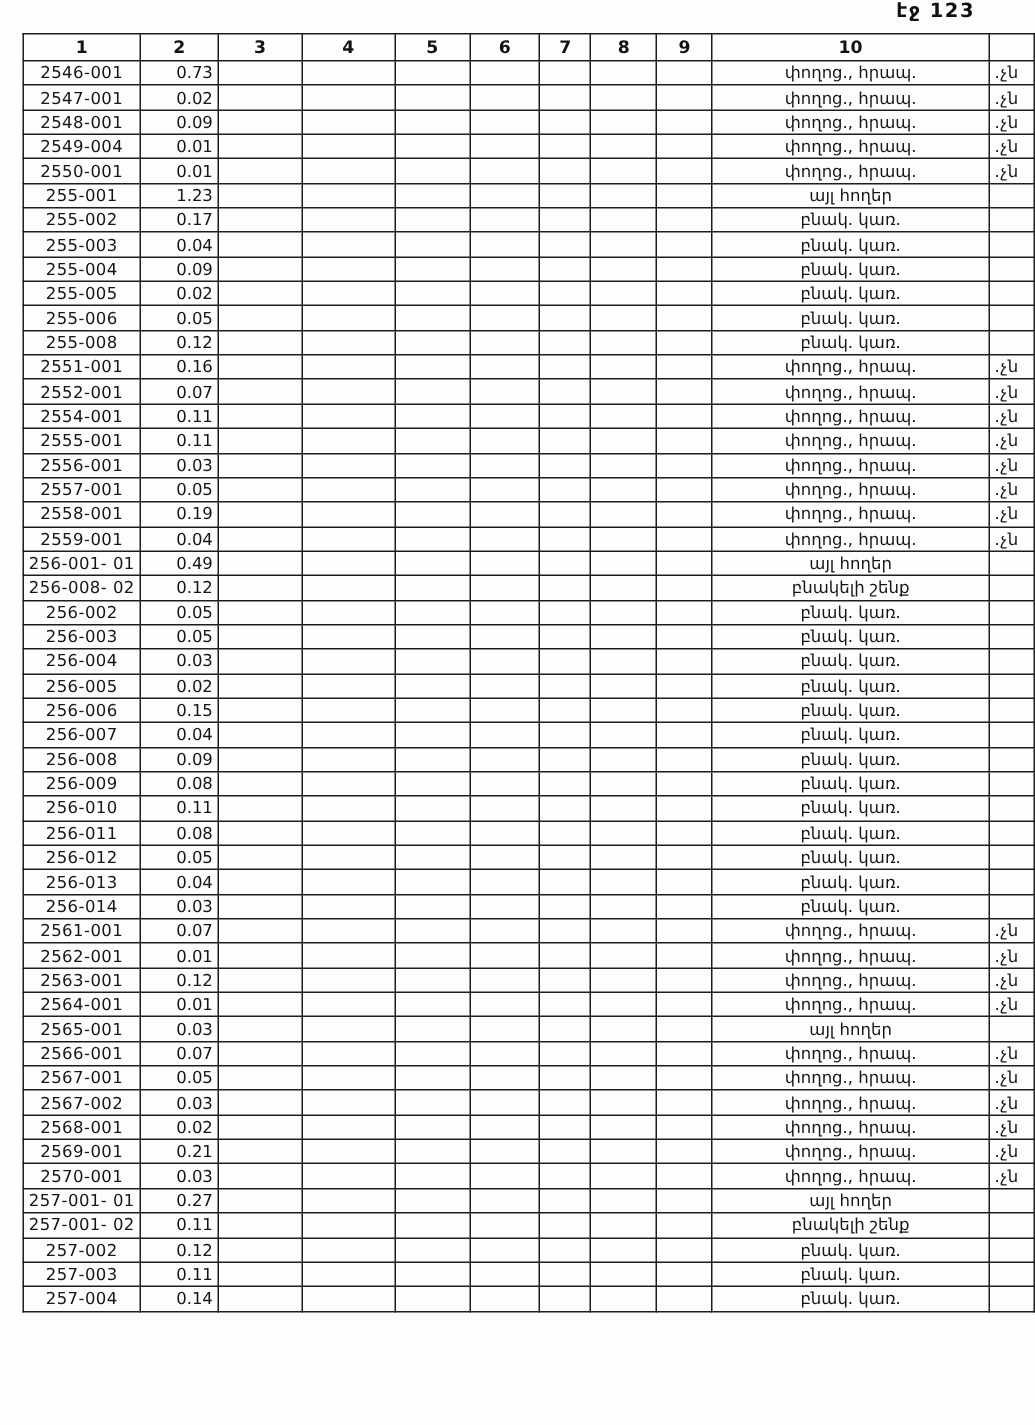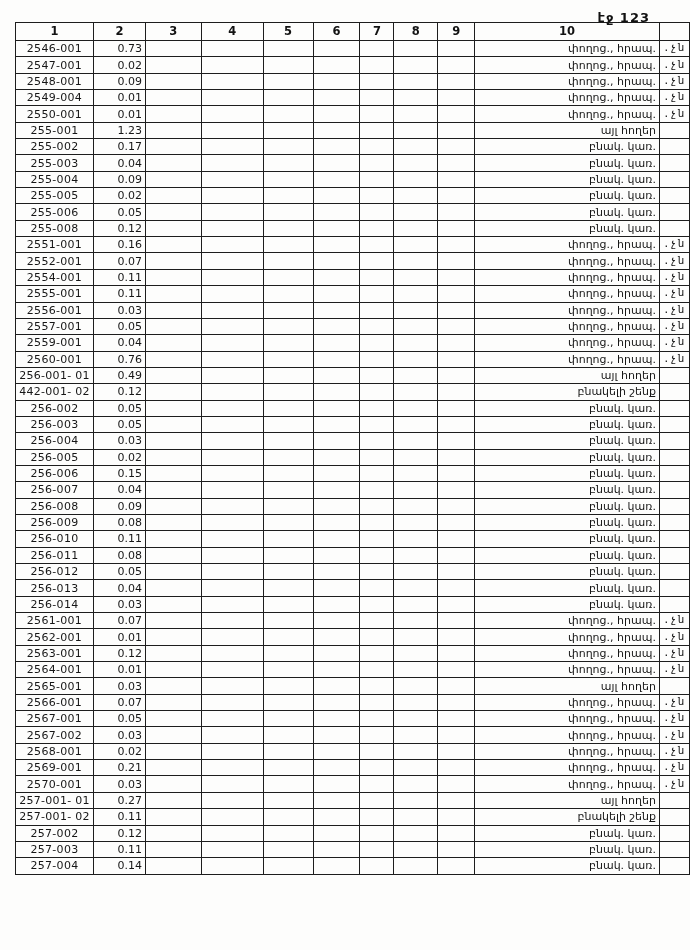--- a/index.html
+++ b/index.html
@@ -10,21 +10,21 @@
     width: 690px;
     height: 950px;
     position: relative;
     background: #fdfdfc;
     font-family: "DejaVu Sans", "Liberation Sans", sans-serif;
     color: #151515;
     overflow: hidden;
   }
   .page-label {
     position: absolute;
-    top: 10px;
+    top: 0;
     right: 40px;
     font-size: 13px;
     font-weight: bold;
     letter-spacing: 1px;
     color: #111;
   }
   table.scan {
     position: absolute;
     left: 15px;
     top: 22px;
@@ -50,32 +50,31 @@
   }
   td.code {
     text-align: center;
     padding-left: 5px;
     letter-spacing: 0.3px;
   }
   td.val {
     text-align: right;
   }
   td.note {
-    text-align: right;
+    text-align: center;
     padding-left: 4px;
   }
   th.mcell, td.mcell {
     border: none;
     background: transparent;
     font-size: 8.5px;
     color: #2b2b2b;
     text-align: left;
     padding-left: 7px;
     letter-spacing: 0.5px;
-    font-family: Liberation Mono, monospace;
   }
 </style>
 </head>
 <body>
 
 <div class="page-label">էջ 123</div>
 
 <table class="scan">
   <colgroup>
       <col style="width: 78px;">
@@ -334,60 +333,60 @@
         <td></td>
         <td></td>
         <td></td>
         <td></td>
         <td></td>
         <td></td>
         <td class="note">փողոց., հրապ.</td>
         <td class="mcell">.չն</td>
       </tr>
       <tr>
+        <td class="code">2558-001</td>
+        <td class="val">0.19</td>
+        <td></td>
+        <td></td>
+        <td></td>
+        <td></td>
+        <td></td>
+        <td></td>
+        <td></td>
+        <td class="note">փողոց., հրապ.</td>
+        <td class="mcell">.չն</td>
+      </tr>
+      <tr>
         <td class="code">2559-001</td>
         <td class="val">0.04</td>
         <td></td>
         <td></td>
         <td></td>
         <td></td>
         <td></td>
         <td></td>
         <td></td>
         <td class="note">փողոց., հրապ.</td>
         <td class="mcell">.չն</td>
       </tr>
       <tr>
-        <td class="code">2560-001</td>
-        <td class="val">0.76</td>
-        <td></td>
-        <td></td>
-        <td></td>
-        <td></td>
-        <td></td>
-        <td></td>
-        <td></td>
-        <td class="note">փողոց., հրապ.</td>
-        <td class="mcell">.չն</td>
-      </tr>
-      <tr>
         <td class="code">256-001- 01</td>
         <td class="val">0.49</td>
         <td></td>
         <td></td>
         <td></td>
         <td></td>
         <td></td>
         <td></td>
         <td></td>
         <td class="note">այլ հողեր</td>
         <td class="mcell"></td>
       </tr>
       <tr>
-        <td class="code">442-001- 02</td>
+        <td class="code">256-008- 02</td>
         <td class="val">0.12</td>
         <td></td>
         <td></td>
         <td></td>
         <td></td>
         <td></td>
         <td></td>
         <td></td>
         <td class="note">բնակելի շենք</td>
         <td class="mcell"></td>

